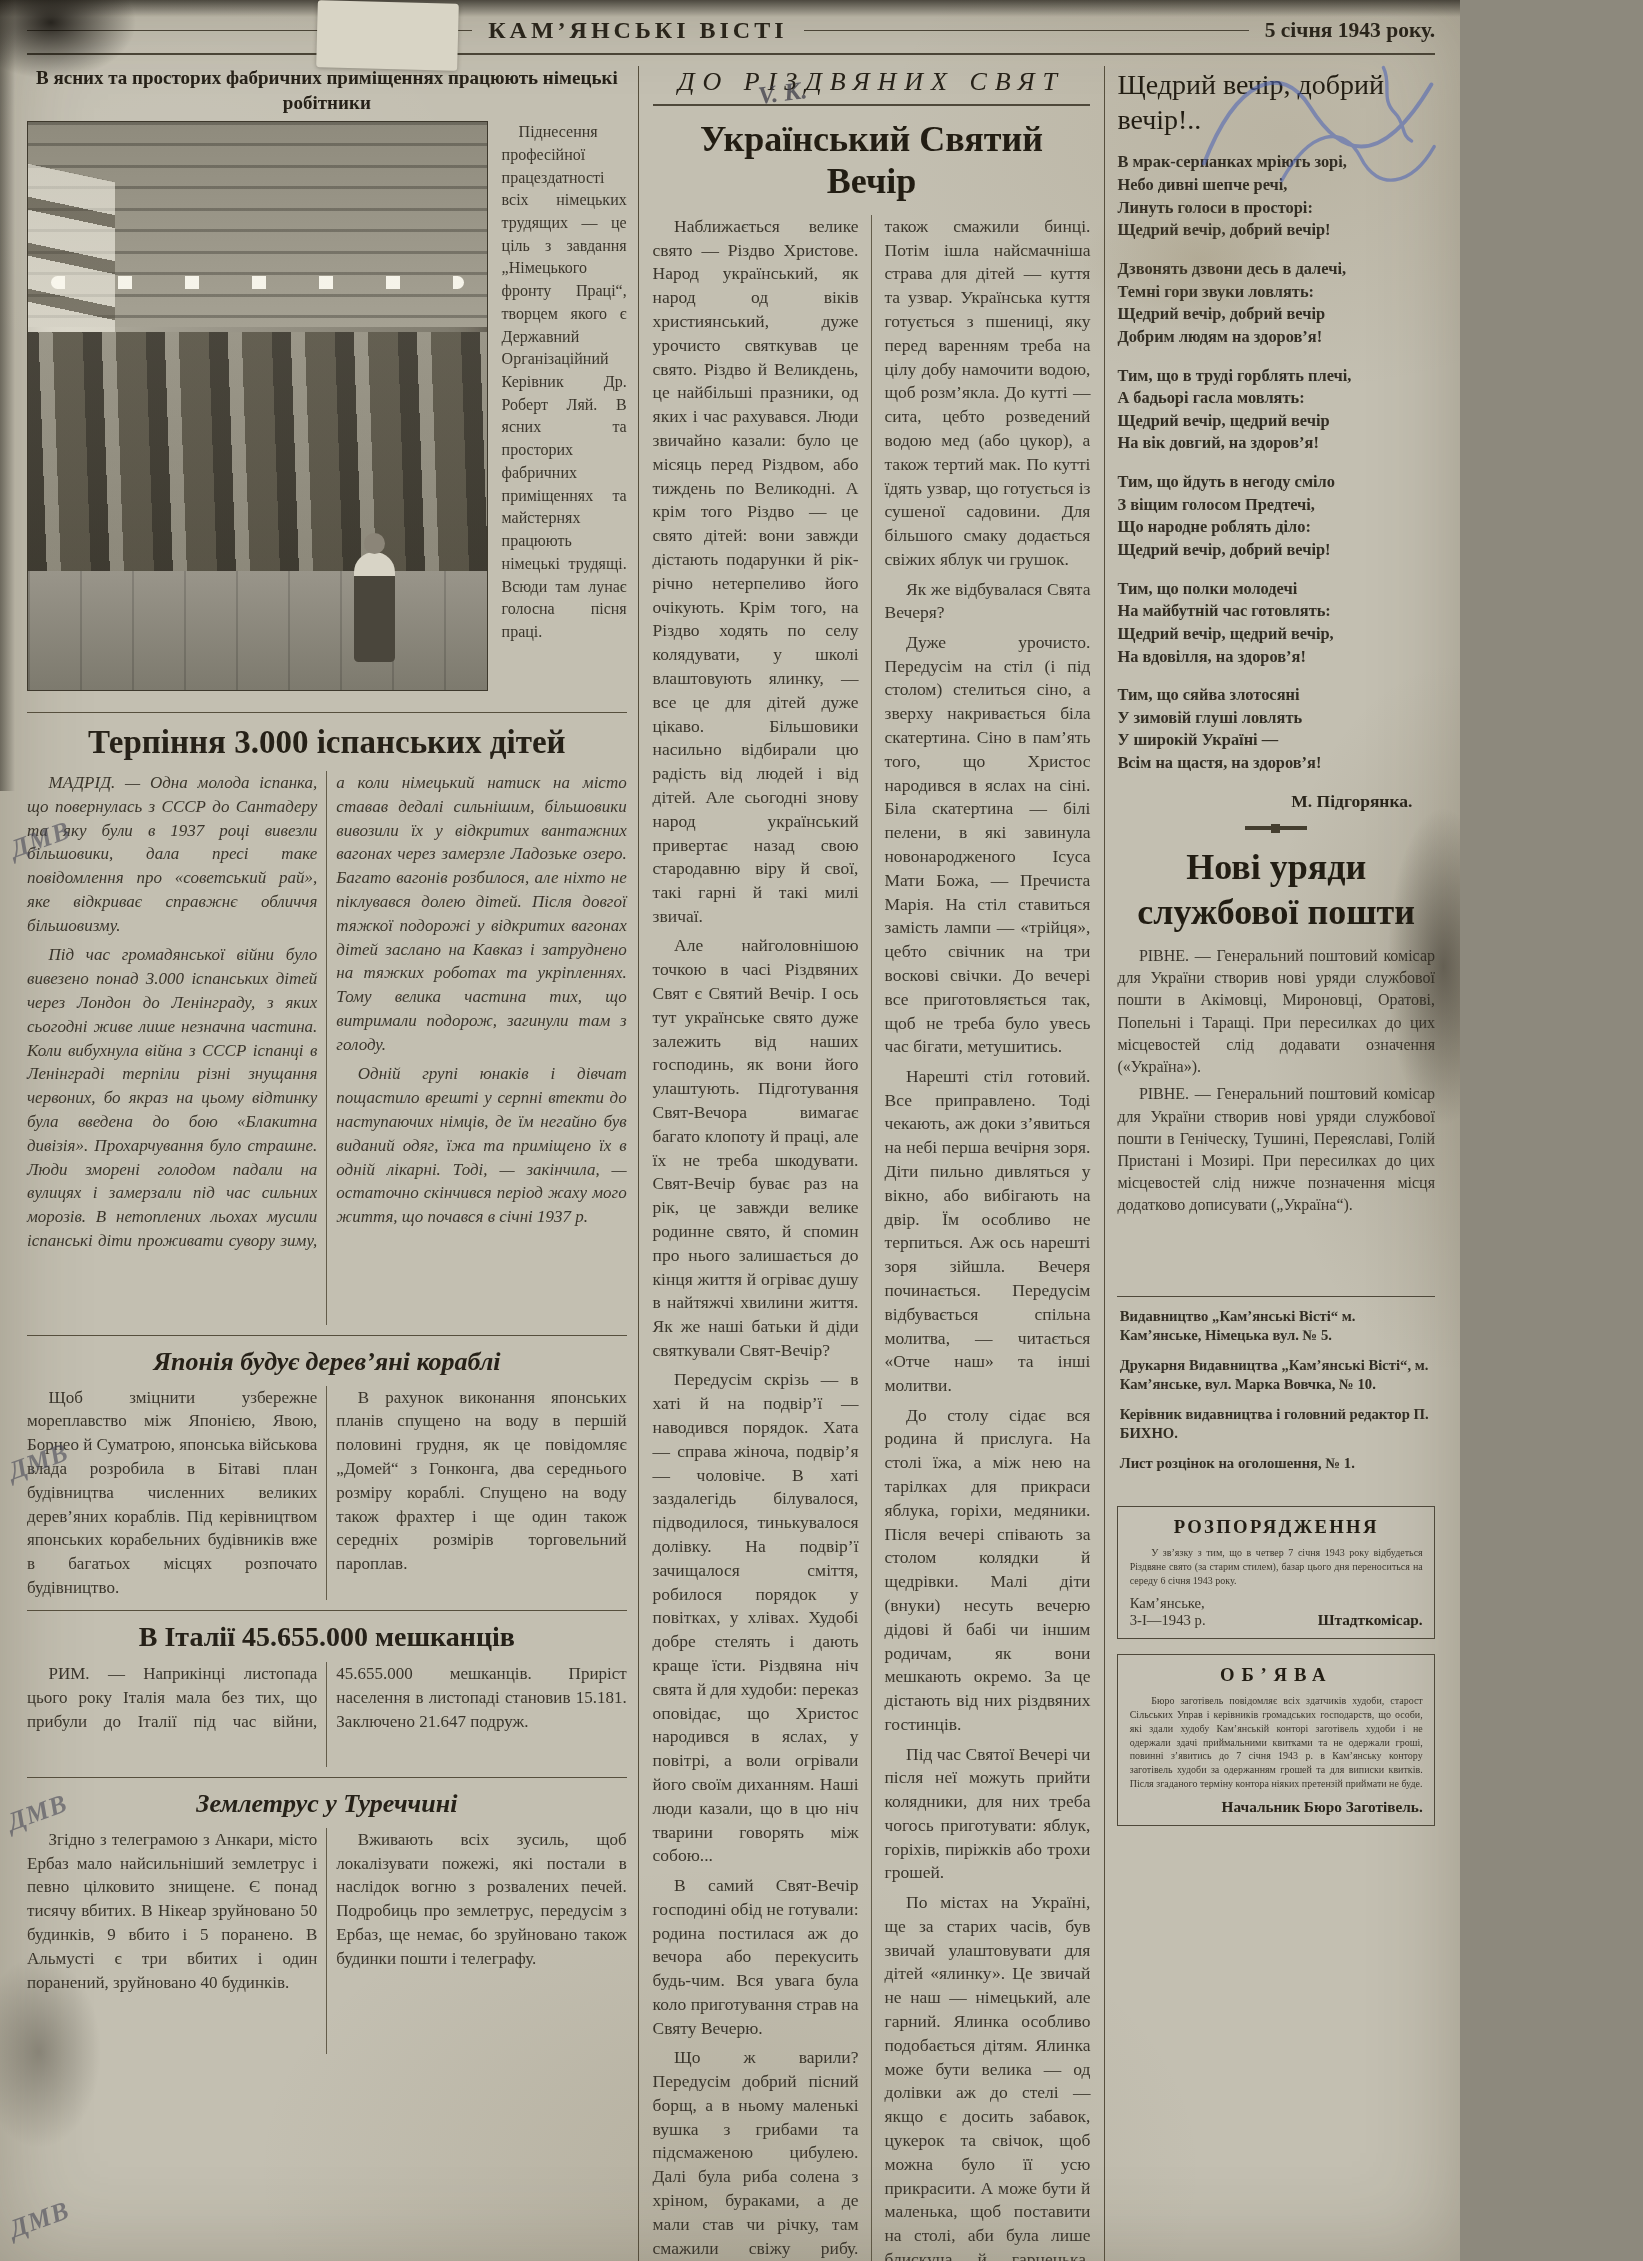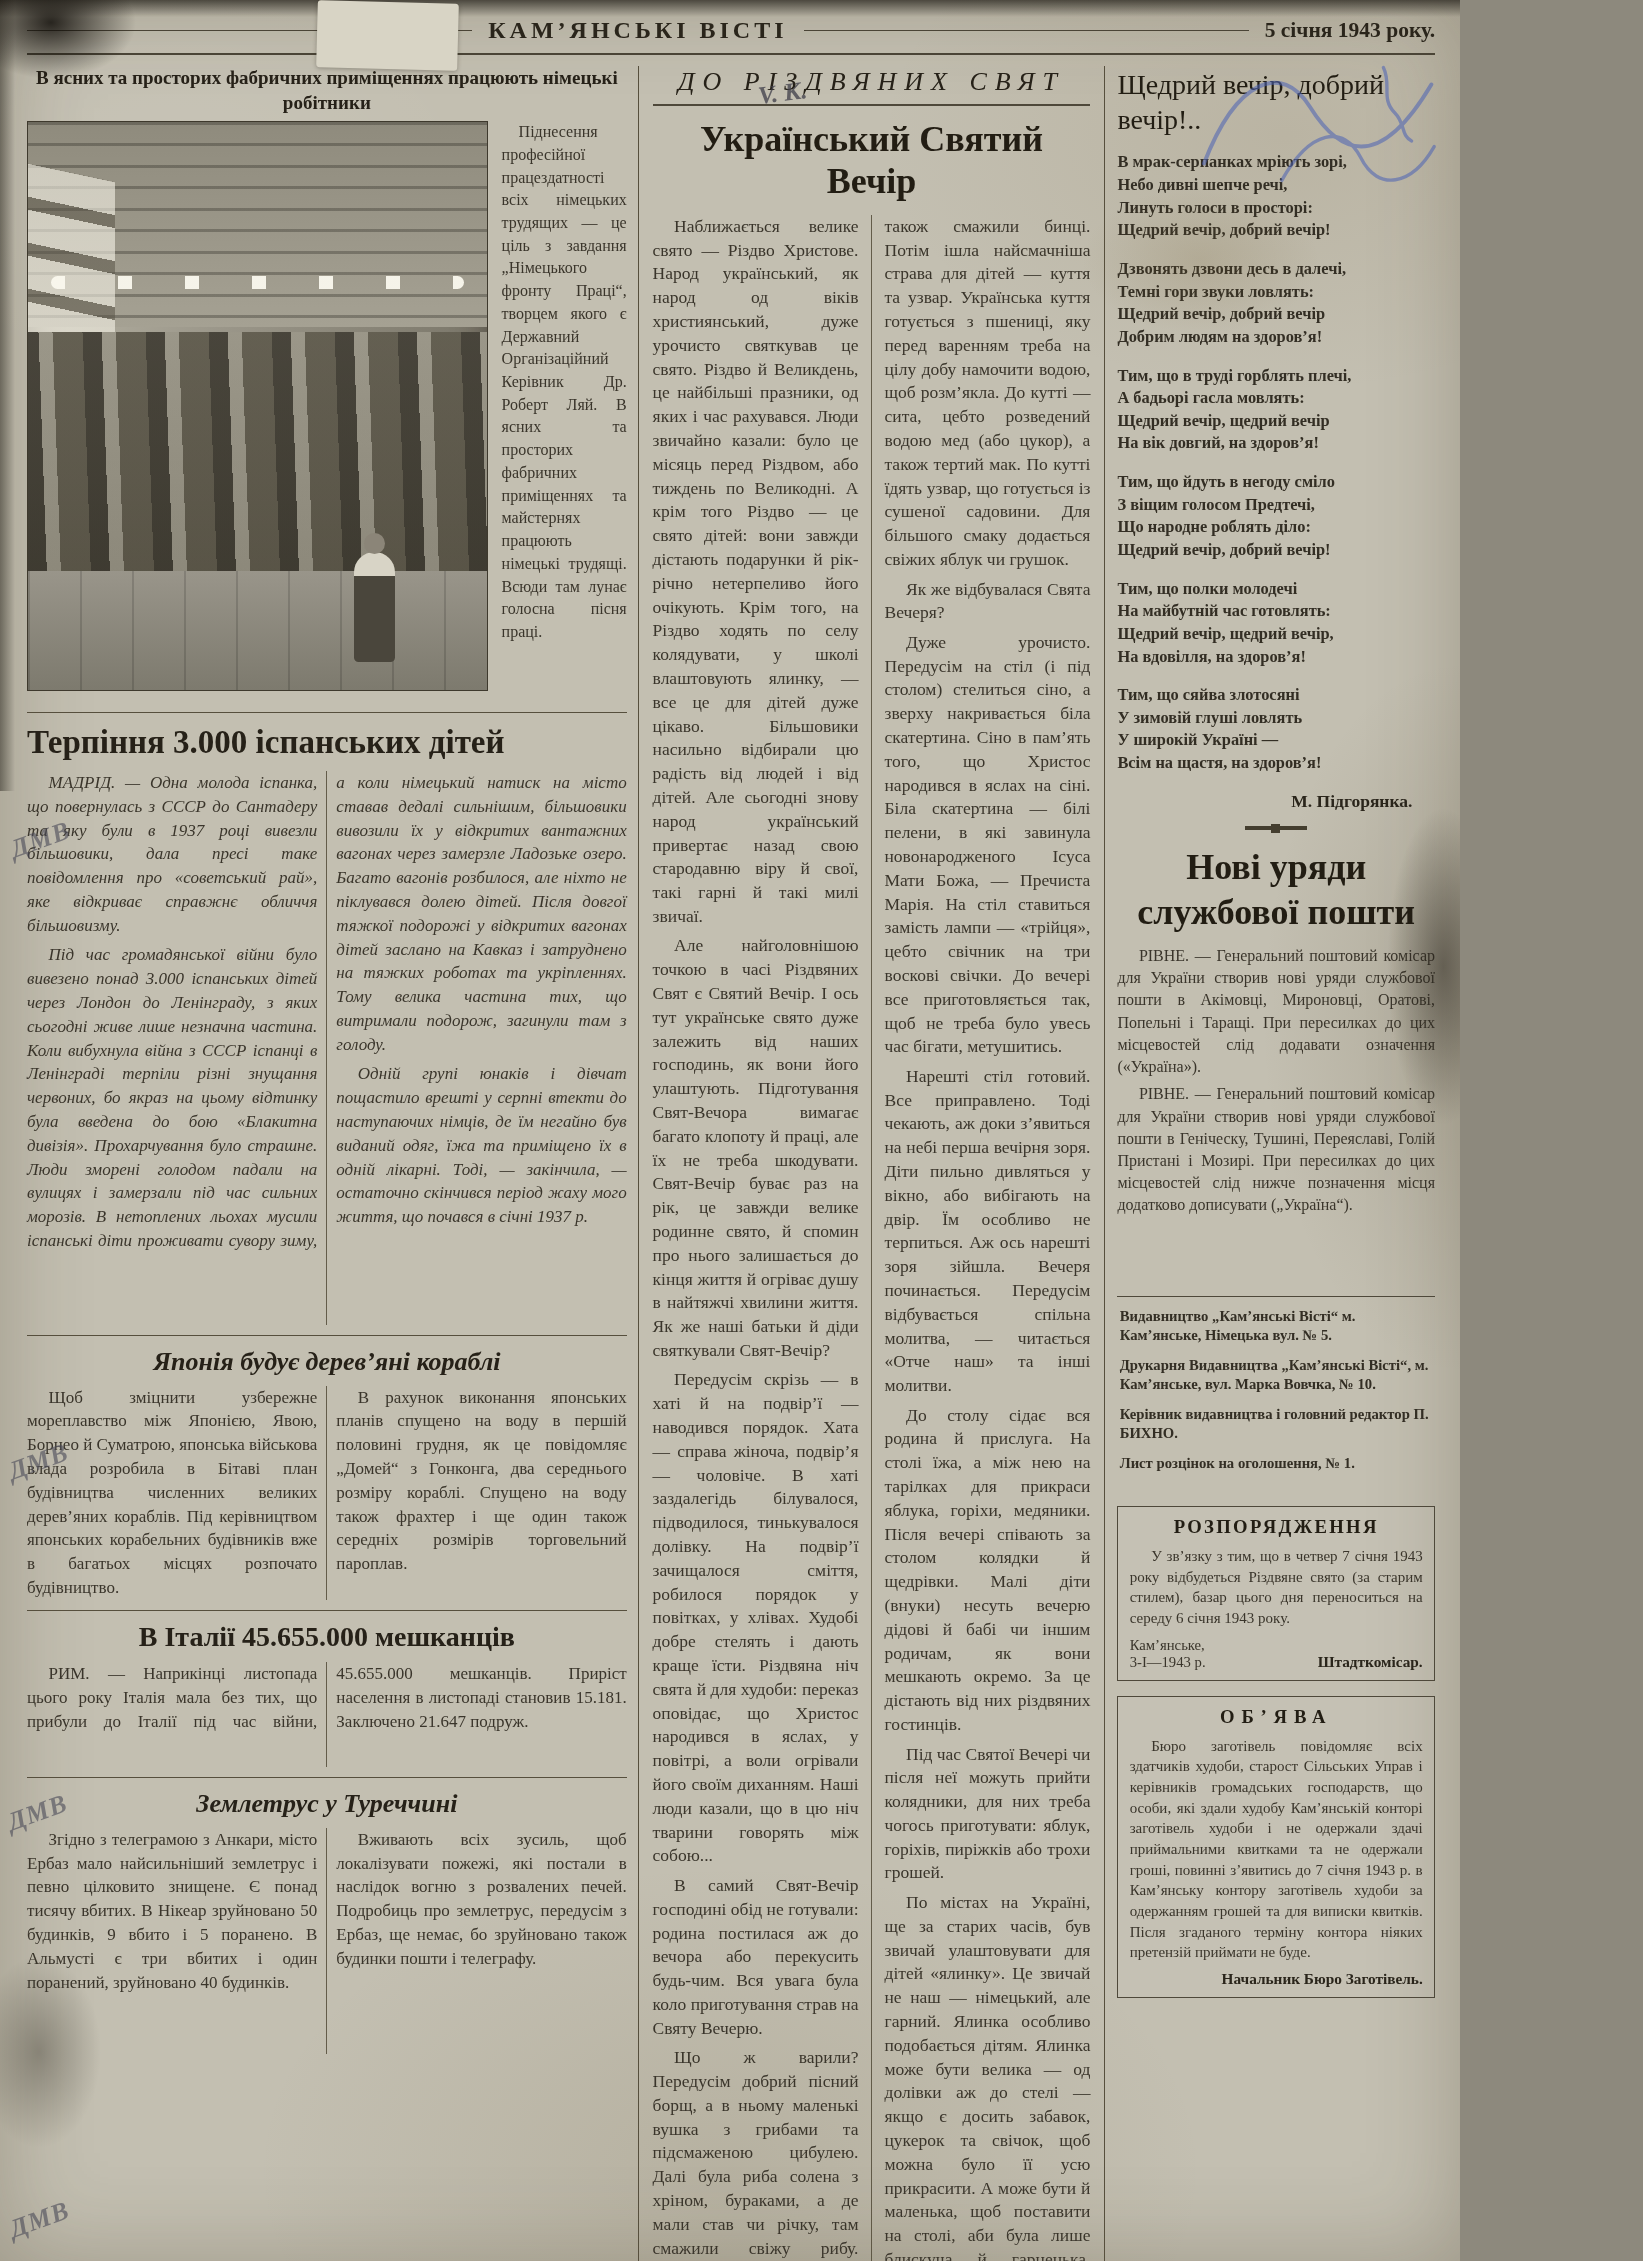--- a/index.html
+++ b/index.html
@@ -75,21 +75,21 @@
   .ph-figure{position:absolute;bottom:5%;right:20%;width:41px;height:110px;border-radius:20.4px 20.4px 4.5px 4.5px;
     background:linear-gradient(180deg,#d8d4c6 0 22%, #4a463c 22% 100%);}
   .ph-figure::before{content:"";position:absolute;top:-19px;left:9.6px;width:21.5px;height:21.5px;border-radius:50%;background:#8b8578;}
   .side-text{width:133px;font-size:16px;line-height:1.42;text-align:justify;color:#3a352b;}
   .side-text p{text-indent:17px;}
   .article{border-top:1.1px solid #564f3d;margin-top:10.2px;padding-top:8px;}
   .article.first{border-top:none;margin-top:0;padding-top:0;}
   .article-factory{padding-bottom:10.2px;}
   .left-body{font-size:17px;line-height:1.4;text-align:justify;column-count:2;column-gap:19px;
     column-rule:0.6px solid rgba(75,67,49,.8);color:#3a352b;}
-  .h-spanish{font-size:33px;font-weight:700;margin:3.4px 0 10.2px;color:#262118;}
+  .h-spanish{font-size:33px;font-weight:700;text-align:center;margin:3.4px 0 10.2px;color:#262118;}
   .h-japan{font-size:26px;font-weight:700;font-style:italic;text-align:center;margin:2.3px 0 9px;color:#262118;}
   .h-italy{font-size:28px;font-weight:700;text-align:center;margin:2.3px 0 9px;color:#262118;}
   .h-earthquake{font-size:26px;font-weight:700;font-style:italic;text-align:center;margin:2.3px 0 9px;color:#262118;}
   .body-spanish{min-height:554px;font-style:italic;}
   .body-japan{min-height:209px;}
   .body-italy{min-height:105px;}
   .body-earthquake{min-height:226px;}
 
   
   .banner{font-size:26px;font-weight:400;font-style:italic;letter-spacing:8px;text-align:center;
@@ -110,21 +110,21 @@
   .poem-signature{text-align:right;font-size:17.5px;font-weight:700;padding-right:22.6px;color:#2a251b;}
   .hdivider{width:62px;height:4px;background:#443e2f;margin:14.7px auto 14.7px;position:relative;}
   .hdivider::after{content:"";position:absolute;left:26px;top:-2.8px;width:9px;height:9px;background:#443e2f;}
   .h-posts{font-size:36px;font-weight:700;text-align:center;line-height:1.25;margin:0 0 10.2px;color:#221d13;}
   .posts-body{font-size:16px;line-height:1.38;text-align:justify;min-height:339px;color:#3a352b;}
   .imprint{border-top:1.7px solid #4e483a;margin-top:11.3px;padding:10.2px 2.3px 8px;}
   .imprint p{font-size:14.7px;font-weight:700;line-height:1.32;text-indent:0;margin:0 0 10.2px;color:#332e24;}
   .box{border:1.7px solid #4e483a;padding:9px 11.3px;margin-top:14.7px;background:rgba(255,255,255,.04);}
   .box-title{font-size:18.7px;font-weight:700;text-align:center;letter-spacing:2.3px;margin:0 0 8px;color:#221d13;}
   .box-title.spread{letter-spacing:6.8px;}
-  .box-body{font-size:15px;line-height:1.38;text-align:justify;color:#3a352b;}
+  .box-body{font-size:10px;line-height:1.38;text-align:justify;color:#3a352b;}
   .box-footer{display:flex;justify-content:space-between;align-items:flex-end;margin-top:8px;}
   .box-place{font-size:14.7px;white-space:pre-line;color:#3a352b;}
   .box-sign{font-size:15.3px;font-weight:700;color:#2a251b;}
   .notice-sign{text-align:right;font-size:15.3px;font-weight:700;margin-top:6.8px;color:#2a251b;}
 
   
   .pencil{position:absolute;font-style:italic;font-weight:700;color:#4a4a58;opacity:.6;
     font-size:26px;transform:rotate(-20deg);letter-spacing:1.1px;pointer-events:none;}
   .pencil-top{position:absolute;left:758px;top:79px;font-style:italic;font-weight:700;
     color:#3f3e49;opacity:.75;font-size:25px;transform:rotate(-7deg);pointer-events:none;}

